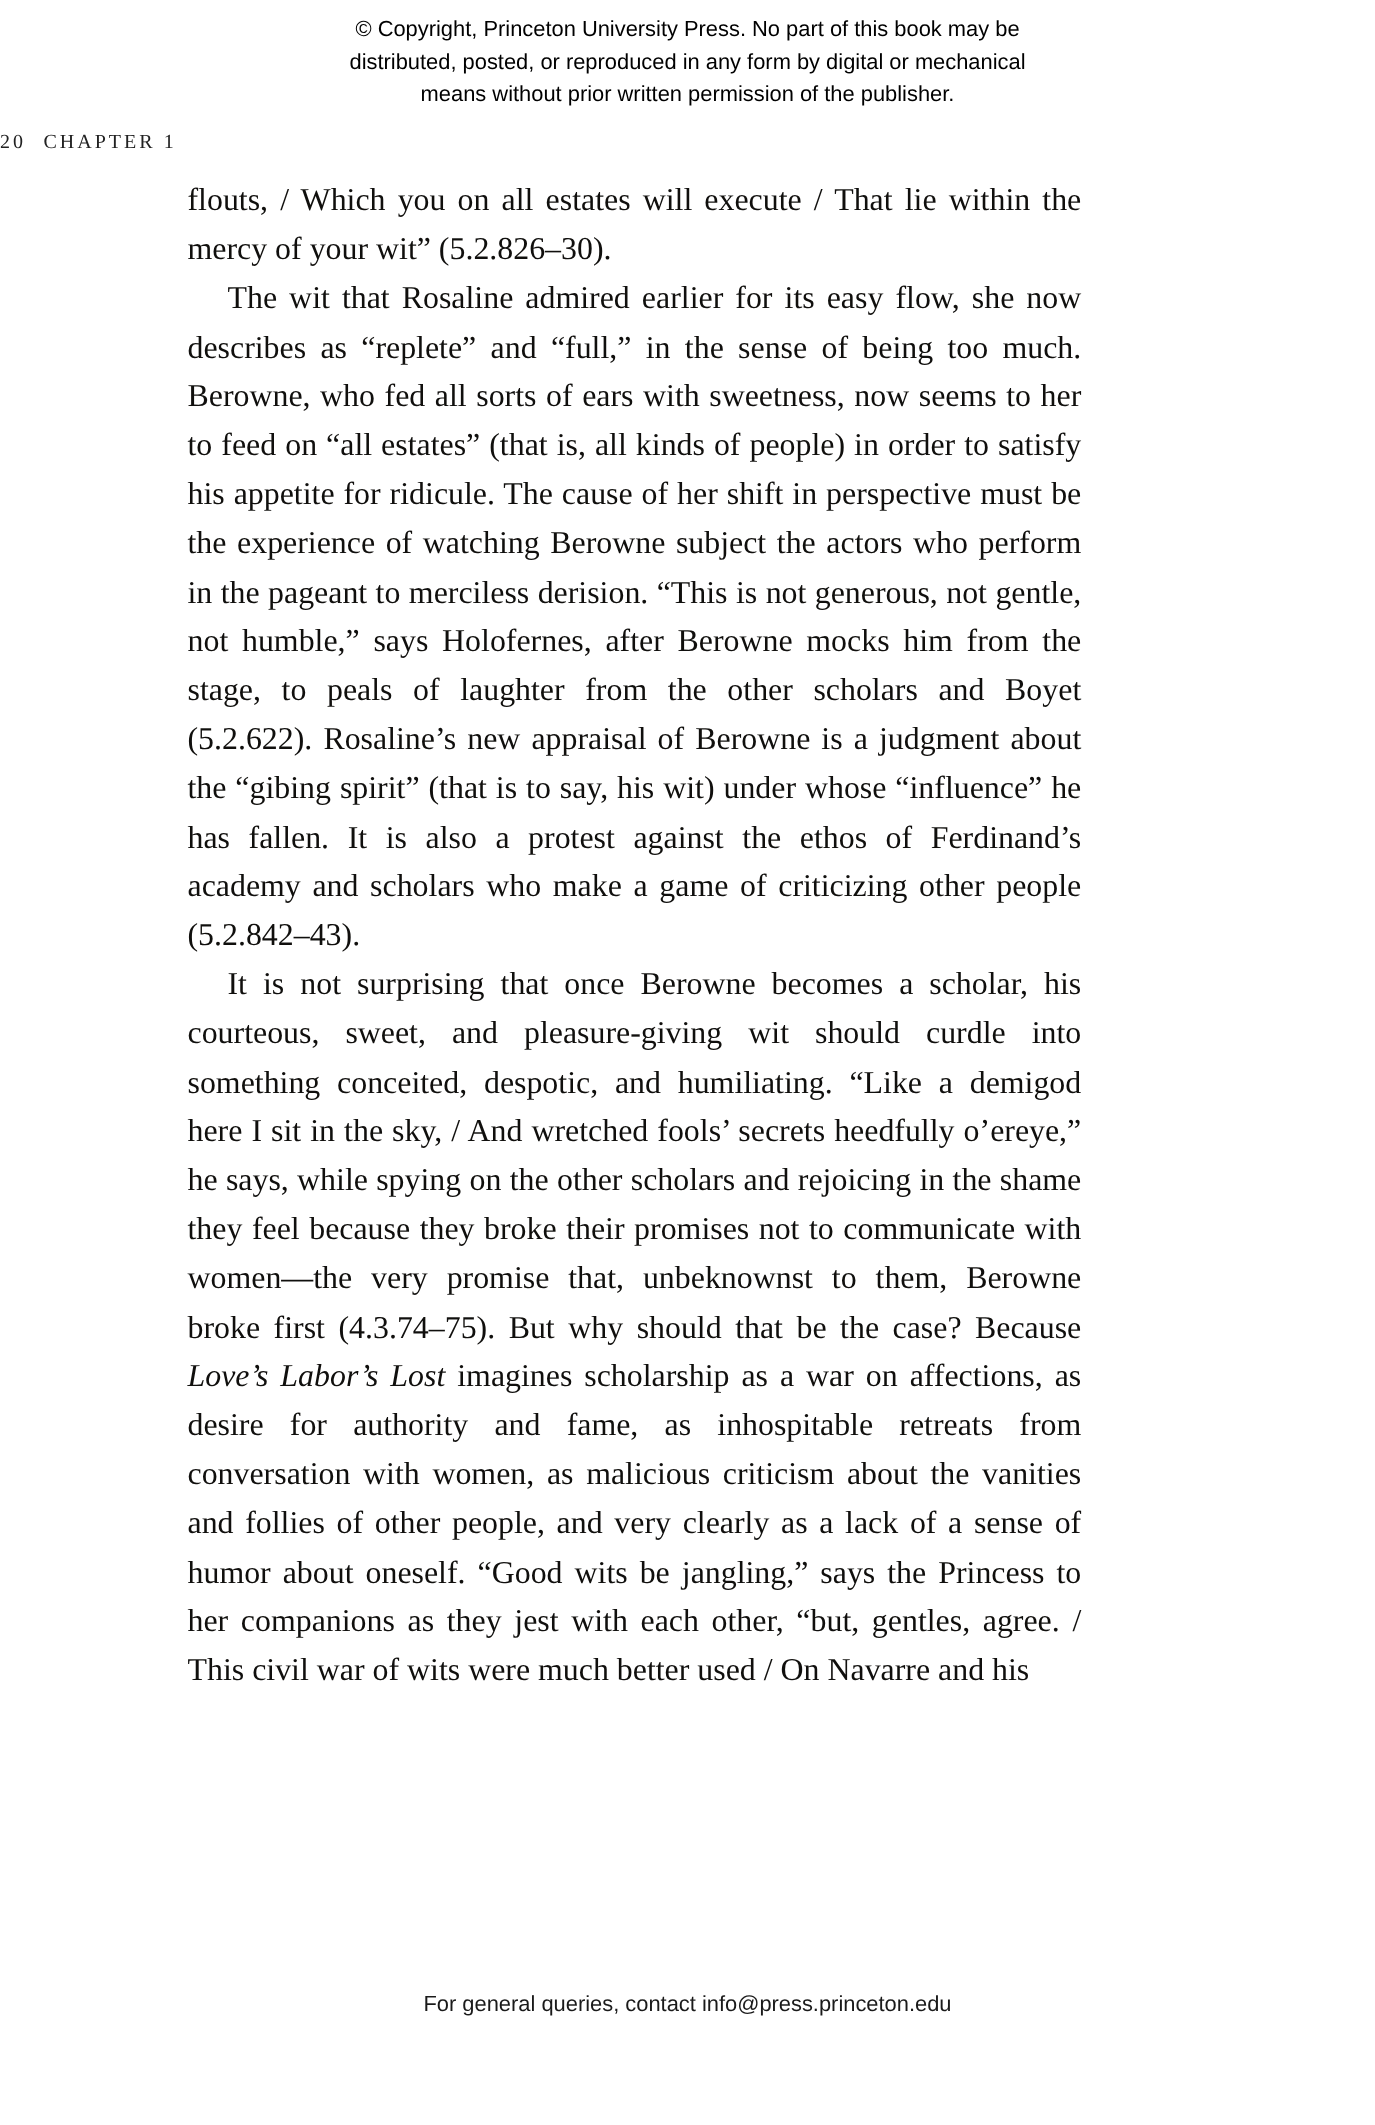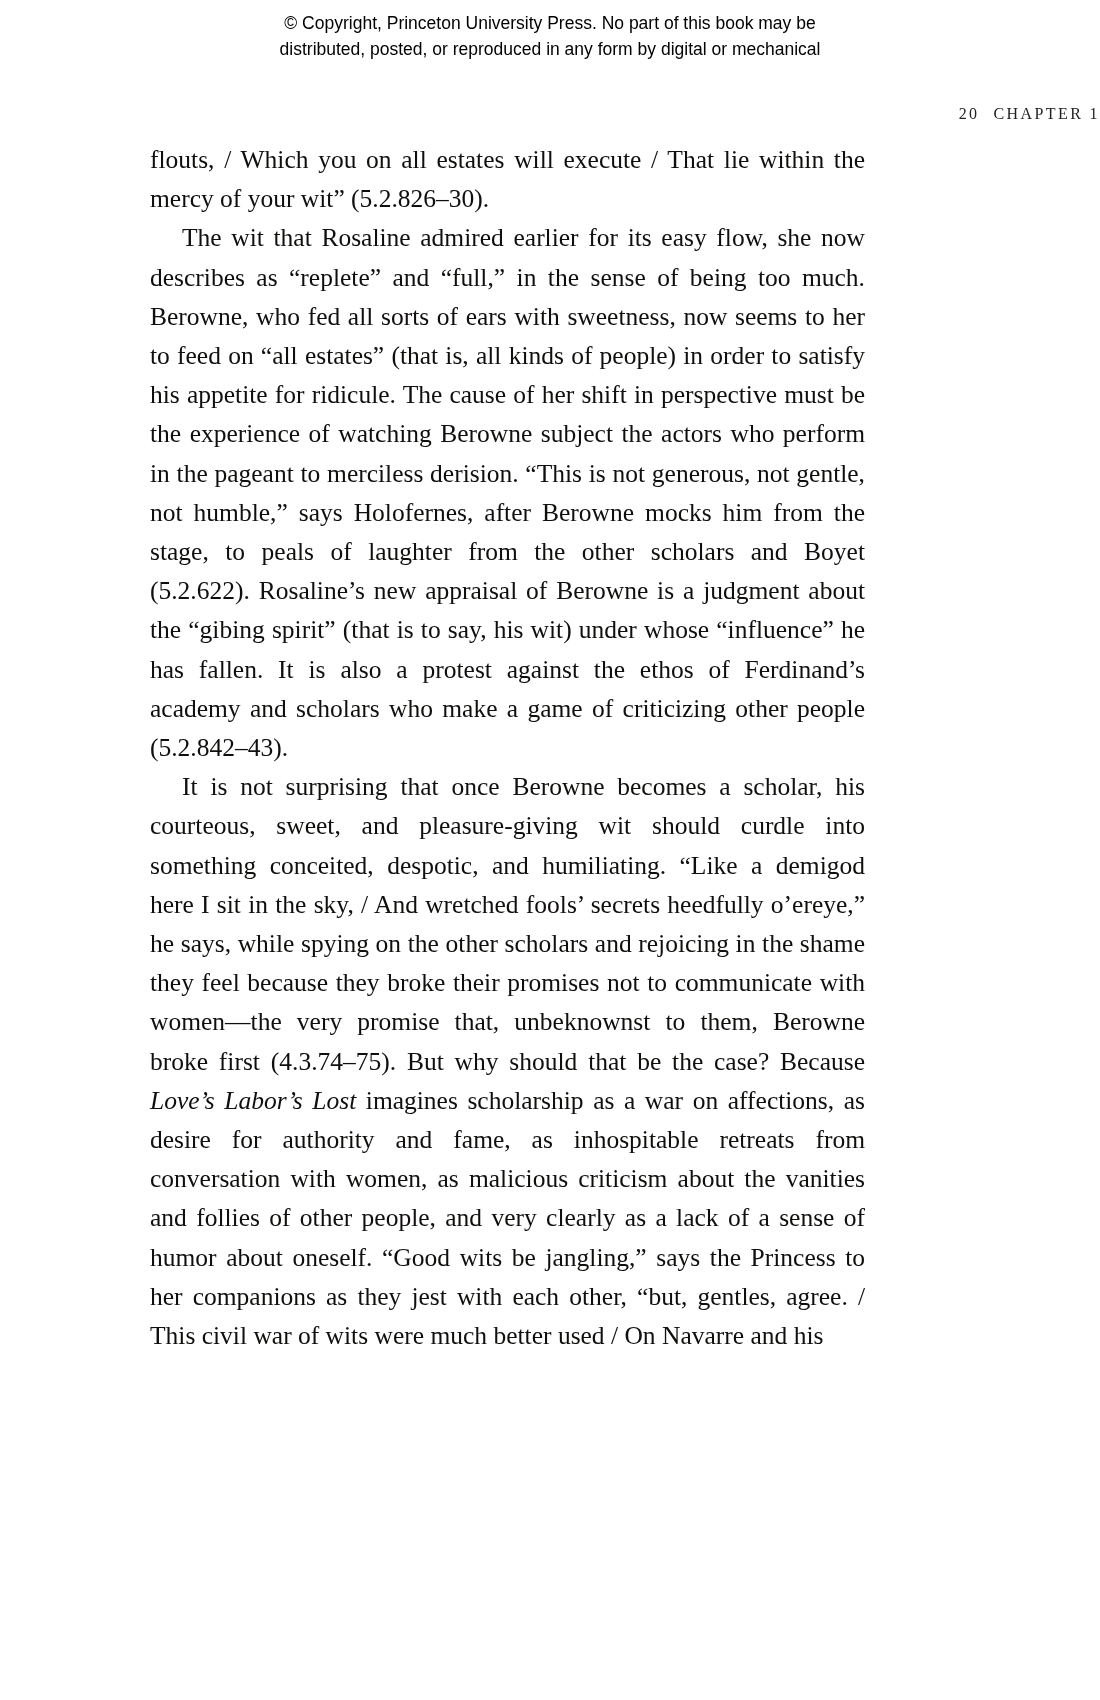--- a/index.html
+++ b/index.html
@@ -33,21 +33,21 @@
     color: #000000;
   }
   .copyright-notice span {
     display: block;
   }
   .running-head {
     position: absolute;
     top: 105px;
     left: 0;
     width: 1100px;
-    text-align: right;
+    text-align: left;
     font-family: "Liberation Serif", serif;
     font-size: 16px;
     letter-spacing: 2.4px;
     color: #222222;
   }
   .running-head .folio {
     margin-right: 14px;
   }
   .body-text {
     position: absolute;
@@ -80,26 +80,28 @@
   i.title { font-style: italic; }
 </style>
 </head>
 <body>
 
 <div class="page">
 
   <div class="copyright-notice">
     <span>© Copyright, Princeton University Press. No part of this book may be</span>
     <span>distributed, posted, or reproduced in any form by digital or mechanical</span>
+    <span>means without prior written permission of the publisher.</span>
   </div>
 
   <div class="running-head">
     <span class="folio">20</span><span>CHAPTER 1</span>
   </div>
 
   <div class="body-text">
     <p>flouts, / Which you on all estates will execute / That lie within the mercy of your wit” (5.2.826–30).</p>
     <p class="indent">The wit that Rosaline admired earlier for its easy flow, she now describes as “replete” and “full,” in the sense of being too much. Berowne, who fed all sorts of ears with sweetness, now seems to her to feed on “all estates” (that is, all kinds of people) in order to satisfy his appetite for ridicule. The cause of her shift in perspective must be the experience of watching Berowne subject the actors who perform in the pageant to merciless derision. “This is not generous, not gentle, not humble,” says Holofernes, after Berowne mocks him from the stage, to peals of laughter from the other scholars and Boyet (5.2.622). Rosaline’s new appraisal of Berowne is a judgment about the “gibing spirit” (that is to say, his wit) under whose “influence” he has fallen. It is also a protest against the ethos of Ferdinand’s academy and scholars who make a game of criticizing other people (5.2.842–43).</p>
     <p class="indent"><span>It is not surprising that once Berowne becomes a scholar, his courteous, sweet, and pleasure-giving wit should curdle into something conceited, despotic, and humiliating. “Like a demigod here I sit in the sky, / And wretched fools’ secrets heedfully o’ereye,” he says, while spying on the other scholars and rejoicing in the shame they feel because they broke their promises not to communicate with women—the very promise that, unbeknownst to them, Berowne broke first (4.3.74–75). But why should that be the case? Because </span><i class="title">Love’s Labor’s Lost</i><span> imagines scholarship as a war on affections, as desire for authority and fame, as inhospitable retreats from conversation with women, as malicious criticism about the vanities and follies of other people, and very clearly as a lack of a sense of humor about oneself. “Good wits be jangling,” says the Princess to her companions as they jest with each other, “but, gentles, agree. / This civil war of wits were much better used / On Navarre and his</span></p>
   </div>
 
+  <div class="footer-note">For general queries, contact info@press.princeton.edu</div>
 
 </div>
 
 </body></html>

